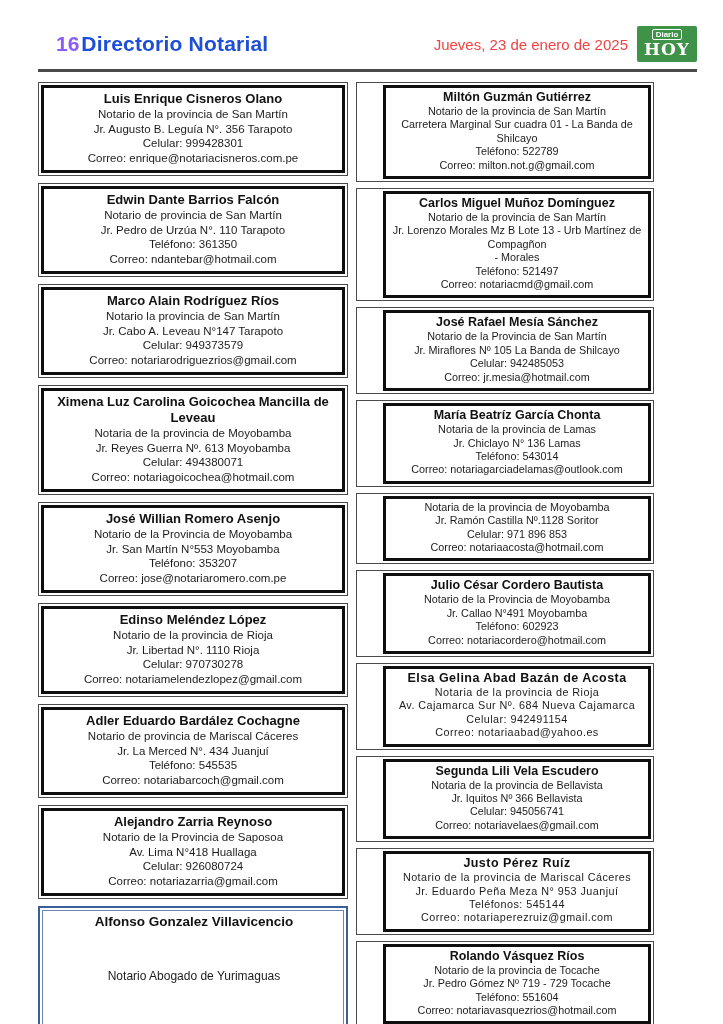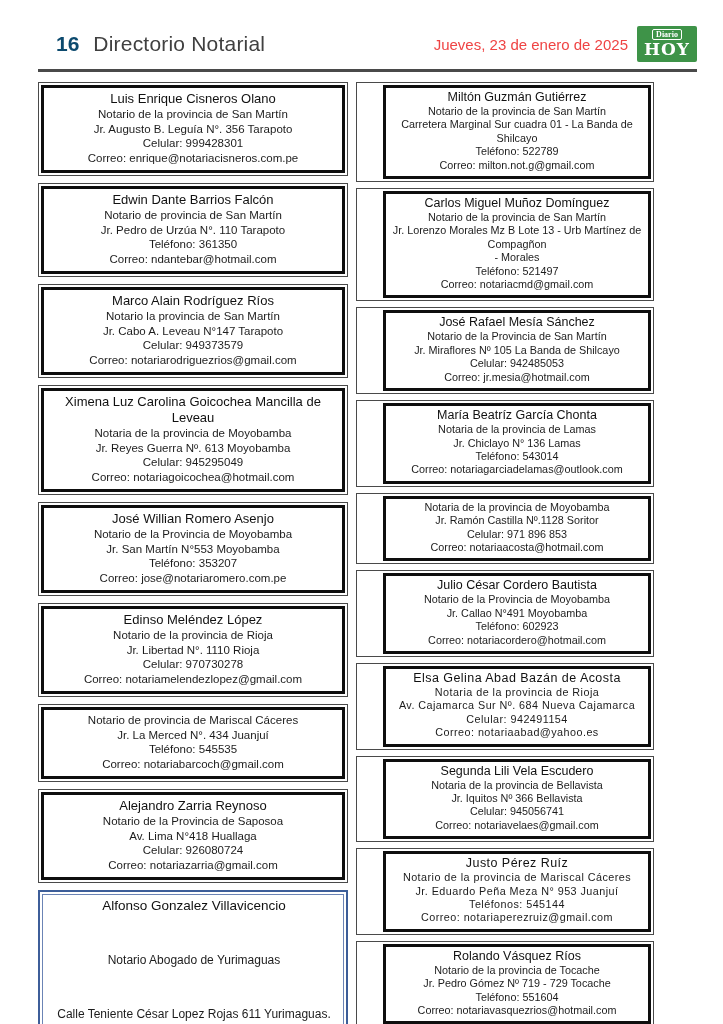--- a/index.html
+++ b/index.html
@@ -8,48 +8,48 @@
     width: 723px; height: 1024px;
     font-family: "Liberation Sans", sans-serif;
     color: #1a1a1a;
     position: relative;
     overflow: hidden;
   }
   .page { padding: 26px 26px 0 38px; }
 
   
   .masthead { display: flex; align-items: center; padding-left: 18px; }
-  .masthead .page-num { font-size: 21px; font-weight: bold; color: #0c4a6e; }
-  .masthead .title { font-size: 21px; font-weight: normal; color: #404040; margin-left: 14px; letter-spacing: 0.2px; }
+  .masthead .page-num { font-size: 21px; font-weight: bold; color: #8b5cf6; }
+  .masthead .title { font-size: 21px; font-weight: bold; color: #1d4ed8; margin-left: 2px; letter-spacing: 0.2px; }
   .masthead .spacer { flex: 1; }
   .masthead .date { font-size: 15px; color: #ef4444; margin-right: 9px; }
   .logo {
     width: 60px; height: 36px; background: #3e9348; border-radius: 2px;
     display: flex; flex-direction: column; align-items: center; justify-content: center;
     color: #ffffff;
   }
-  .logo .logo-top { font-size: 8px; font-weight: bold; line-height: 9px; border: 1px solid #ffffff; padding: 0 3px; border-radius: 2px; background: #3e9348; font-family: Liberation Serif, serif; }
+  .logo .logo-top { font-size: 8px; font-weight: bold; line-height: 9px; border: 1px solid #ffffff; padding: 0 3px; border-radius: 2px; background: #3e9348; }
   .logo .logo-main { font-family: "DejaVu Serif", serif; font-weight: bold; font-size: 17px; line-height: 19px; letter-spacing: 1px; }
   .rule { height: 3px; background: #4a4a4a; margin-top: 7px; }
 
   
   .cols { display: flex; gap: 8px; margin-top: 10px; }
   .col { display: flex; flex-direction: column; }
   .col-left  { width: 310px; gap: 7px; }
   .col-right { width: 298px; gap: 6px; }
 
   
   .card { border: 1px solid #4a4a4a; padding: 2px; background: #ffffff; }
   .card-inner { border: 3px solid #0e0e0e; padding: 3px 6px 5px; text-align: center; }
   .col-right .card-inner { padding: 2px 4px 4px; margin-left: 24px; }
 
   .card-blue { border: 2px solid #3d5e99; }
   .card-blue .card-inner { border: 1px solid #6b84b5; padding-left: 8px; }
 
-  .n-name { font-weight: normal; font-size: 13px; line-height: 16px; color: #111; }
+  .n-name { font-weight: bold; font-size: 13px; line-height: 16px; color: #111; }
   .col-left  .line { font-size: 11.5px; line-height: 14.5px; color: #1c1c1c; }
   .col-right .n-name { font-size: 12.5px; line-height: 15px; }
   .col-right .line { font-size: 10.8px; line-height: 13.4px; color: #1c1c1c; }
 
   .card-alt .n-name, .card-alt .line { letter-spacing: 0.45px; }
   .card-blue .n-name { font-size: 13.5px; }
   .card-blue .line { font-size: 12px; line-height: 16px; margin-top: 38px; }
 </style>
 </head>
 <body>
@@ -95,21 +95,21 @@
             <div class="line">Jr. Cabo A. Leveau N°147 Tarapoto</div>
             <div class="line">Celular: 949373579</div>
             <div class="line">Correo: notariarodriguezrios@gmail.com</div>
           </div>
         </div>
         <div class="card">
           <div class="card-inner">
             <div class="n-name">Ximena Luz Carolina Goicochea Mancilla de Leveau</div>
             <div class="line">Notaria de la provincia de Moyobamba</div>
             <div class="line">Jr. Reyes Guerra Nº. 613 Moyobamba</div>
-            <div class="line">Celular: 945295049</div>
+            <div class="line">Celular: 494380071</div>
             <div class="line">Correo: notariagoicochea@hotmail.com</div>
           </div>
         </div>
         <div class="card">
           <div class="card-inner">
             <div class="n-name">José Willian Romero Asenjo</div>
             <div class="line">Notario de la Provincia de Moyobamba</div>
             <div class="line">Jr. San Martín N°553 Moyobamba</div>
             <div class="line">Teléfono: 353207</div>
             <div class="line">Correo: jose@notariaromero.com.pe</div>
@@ -119,20 +119,21 @@
           <div class="card-inner">
             <div class="n-name">Edinso Meléndez López</div>
             <div class="line">Notario de la provincia de Rioja</div>
             <div class="line">Jr. Libertad N°. 1110 Rioja</div>
             <div class="line">Celular: 970730278</div>
             <div class="line">Correo: notariamelendezlopez@gmail.com</div>
           </div>
         </div>
         <div class="card">
           <div class="card-inner">
+            <div class="n-name">Adler Eduardo Bardález Cochagne</div>
             <div class="line">Notario de provincia de Mariscal Cáceres</div>
             <div class="line">Jr. La Merced N°. 434 Juanjuí</div>
             <div class="line">Teléfono: 545535</div>
             <div class="line">Correo: notariabarcoch@gmail.com</div>
           </div>
         </div>
         <div class="card">
           <div class="card-inner">
             <div class="n-name">Alejandro Zarria Reynoso</div>
             <div class="line">Notario de la Provincia de Saposoa</div>

